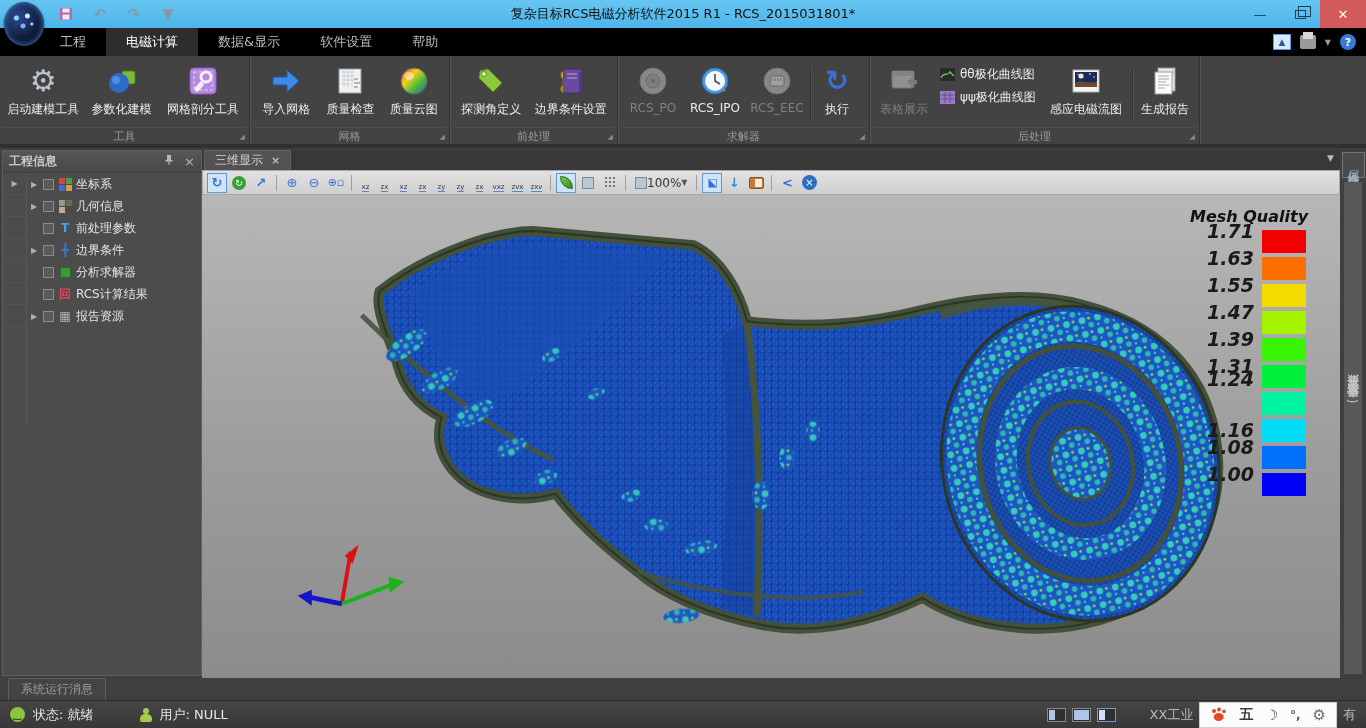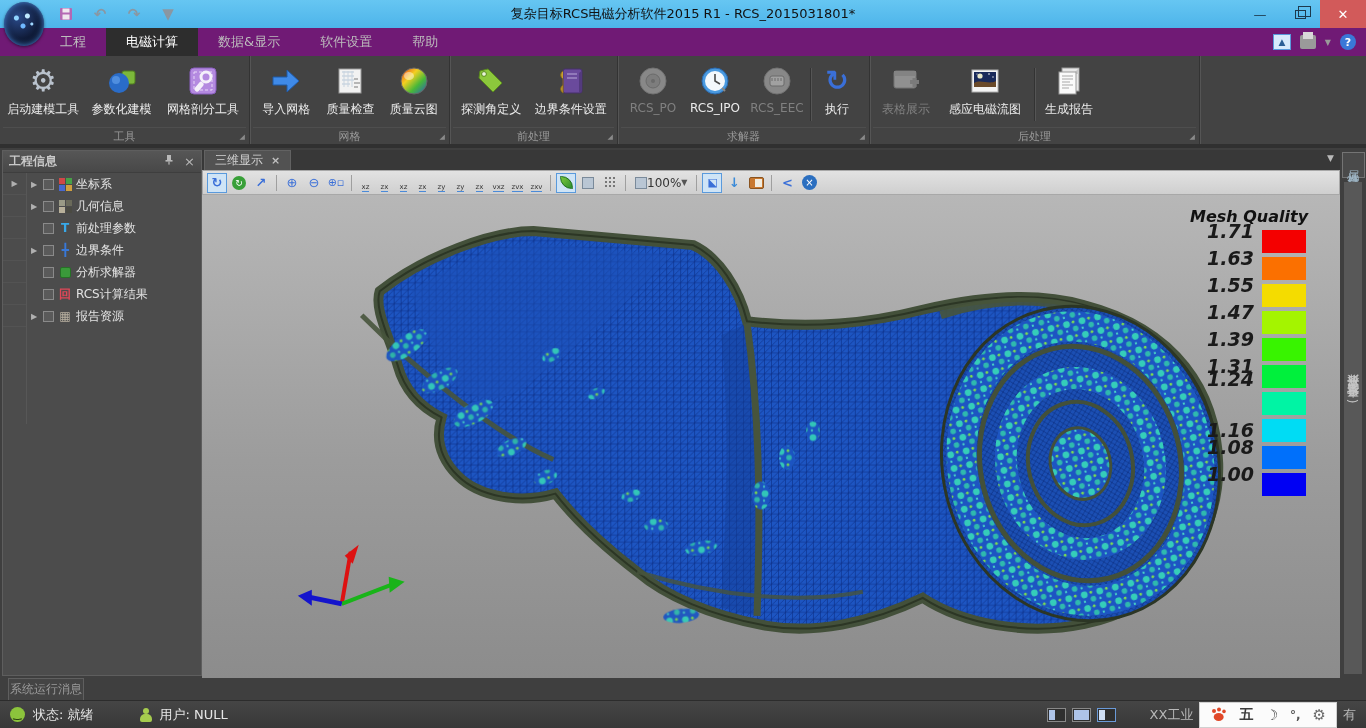--- a/index.html
+++ b/index.html
@@ -20,21 +20,21 @@
   .qat { display:flex; align-items:center; gap:14px; margin-left:56px; }
   .qat .qbtn { width:20px; height:20px; display:flex; align-items:center; justify-content:center; color:#8a97a2; font-size:15px; font-weight:bold; }
   .title-text { position:absolute; left:0; right:0; text-align:center; color:#111; font-size:13px; pointer-events:none; }
   .win-btns { margin-left:auto; display:flex; height:28px; z-index:40; }
   .win-btn { width:40px; height:28px; display:flex; align-items:center; justify-content:center; color:#1d3a4d; font-size:13px; }
   .win-btn.close { background:#d25a5a; color:#fff; width:46px; }
   .restore-glyph { width:11px; height:9px; border:1.5px solid #1d3a4d; position:relative; background:transparent; }
   .restore-glyph::before { content:""; position:absolute; left:2px; top:-5px; width:11px; height:9px; border:1.5px solid #1d3a4d; }
 
   
-  .menubar { height:28px; background:#701a75; display:flex; align-items:stretch; flex:0 0 auto; }
+  .menubar { height:28px; background:#000000; display:flex; align-items:stretch; flex:0 0 auto; }
   .menu-tabs { display:flex; margin-left:40px; }
   .menu-tab { padding:0 20px; display:flex; align-items:center; color:#bdbdbd; font-size:13px; }
   .menu-tab.active { background:#2d2d2d; color:#ffffff; }
   .menu-right { margin-left:auto; display:flex; align-items:center; gap:9px; padding-right:10px; }
   .mini-blue-box { width:18px; height:16px; border:1px solid #5a9adc; background:#d8eafc; color:#2c5f96; font-size:9px; display:flex; align-items:center; justify-content:center; }
   .printer-ic { width:16px; height:14px; background:#9a9a9a; border-radius:2px; position:relative; }
   .printer-ic::after { content:""; position:absolute; left:3px; top:-3px; width:10px; height:7px; background:#d8d8d8; }
   .help-ic { width:16px; height:16px; border-radius:50%; background:#3a78d8; color:#fff; font-size:11px; font-weight:bold; display:flex; align-items:center; justify-content:center; }
   .caret { color:#9a9a9a; font-size:8px; }
 
@@ -111,21 +111,21 @@
   .lg-val { position:absolute; right:52px; transform:translateY(-45%); font-size:19px; font-weight:bold; font-style:italic; color:#1a1a1a; white-space:nowrap; }
 
   
   .right-strip { width:26px; background:#3f3f3f; position:relative; display:flex; flex-direction:column; align-items:center; }
   .prop-tab { margin-top:4px; border:1px solid #747474; background:#4a4a4a; color:#9fb6c6; font-size:12px; padding:8px 2px; writing-mode:vertical-rl; letter-spacing:2px; }
   .results-strip { flex:1; width:18px; margin:4px 0; background:#585858; display:flex; align-items:center; justify-content:center; }
   .results-text { writing-mode:vertical-rl; transform:rotate(180deg); color:#c6c6c6; font-size:12px; letter-spacing:1px; margin-top:-60px; }
 
   
   .bottom-tabrow { height:22px; background:#3f3f3f; display:flex; align-items:center; padding-left:8px; flex:0 0 auto; }
-  .msg-tab { border:1px solid #5f5f5f; color:#9c9c9c; font-size:12px; padding:2px 1px; background:#444; }
+  .msg-tab { border:1px solid #5f5f5f; color:#9c9c9c; font-size:12px; padding:2px 12px; background:#444; }
   .statusbar { height:28px; background:linear-gradient(#454545,#383838); border-top:1px solid #2c2c2c; display:flex; align-items:center; padding:0 10px; gap:8px; flex:0 0 auto; }
   .smiley { width:15px; height:15px; border-radius:50%; background:#8cc43c; color:#2e4410; font-size:10px; display:flex; align-items:center; justify-content:center; font-weight:bold; }
   .person-ic { width:12px; height:14px; position:relative; }
   .person-ic::before { content:""; position:absolute; left:3px; top:0; width:6px; height:6px; border-radius:50%; background:#a6cc4e; }
   .person-ic::after { content:""; position:absolute; left:0; top:6px; width:12px; height:8px; border-radius:5px 5px 2px 2px; background:#a6cc4e; }
   .status-text { color:#e6e6e6; font-size:13px; }
   .sb-right { margin-left:auto; display:flex; align-items:center; gap:6px; }
   .panel-ic { width:19px; height:14px; border:1px solid #888; background:#2f2f2f; position:relative; }
   .panel-ic i { position:absolute; top:1px; bottom:1px; background:#aec4e8; }
   .panel-ic.p1 i { left:1px; width:6px; }
@@ -343,20 +343,36 @@
       <div class="rgroup-items">
         <div class="rbtn disabled" style="width:64px">
           <span class="ric">
             <svg width="32" height="32" viewBox="0 0 32 32">
                 <rect x="4" y="6" width="22" height="17" rx="2" fill="#cfcfcf" stroke="#9a9a9a"></rect>
                 <rect x="4" y="6" width="22" height="5" fill="#b8b8b8"></rect>
                 <path d="M20 17h9M24.5 13v9" stroke="#a8a8a8" stroke-width="4"></path>
               </svg>
           </span>
           <span class="rlabel">表格展示</span>
+        </div>
+        <div class="rstack">
+          <div class="rsmall">
+            <svg width="15" height="13" viewBox="0 0 15 13">
+                <rect width="15" height="13" fill="#2a2a2a"></rect>
+                <path d="M1 10 C4 3 7 9 10 4 L14 8" stroke="#5ad04a" fill="none" stroke-width="1.4"></path>
+              </svg>
+            <span class="rlabel">θθ极化曲线图</span>
+          </div>
+          <div class="rsmall">
+            <svg width="15" height="13" viewBox="0 0 15 13">
+                <rect width="15" height="13" fill="#9a7ac0"></rect>
+                <path d="M1 4h13M1 8h13M5 1v11M10 1v11" stroke="#6a4a94" stroke-width="1"></path>
+              </svg>
+            <span class="rlabel">ψψ极化曲线图</span>
+          </div>
         </div>
         <div class="rbtn" style="width:94px">
           <span class="ric">
             <svg width="32" height="32" viewBox="0 0 32 32">
                 <rect x="3" y="5" width="26" height="22" fill="#f4f4f4" stroke="#b0b0b0"></rect>
                 <rect x="5" y="7" width="22" height="15" fill="#1a2a5a"></rect>
                 <path d="M5 18 C12 14 20 20 27 16 L27 22 5 22 Z" fill="#6a4a2a"></path>
                 <circle cx="11" cy="11" r="2.6" fill="#e8e8c8"></circle>
                 <circle cx="20" cy="9" r=".8" fill="#fff"></circle>
                 <circle cx="24" cy="12" r=".7" fill="#fff"></circle>

